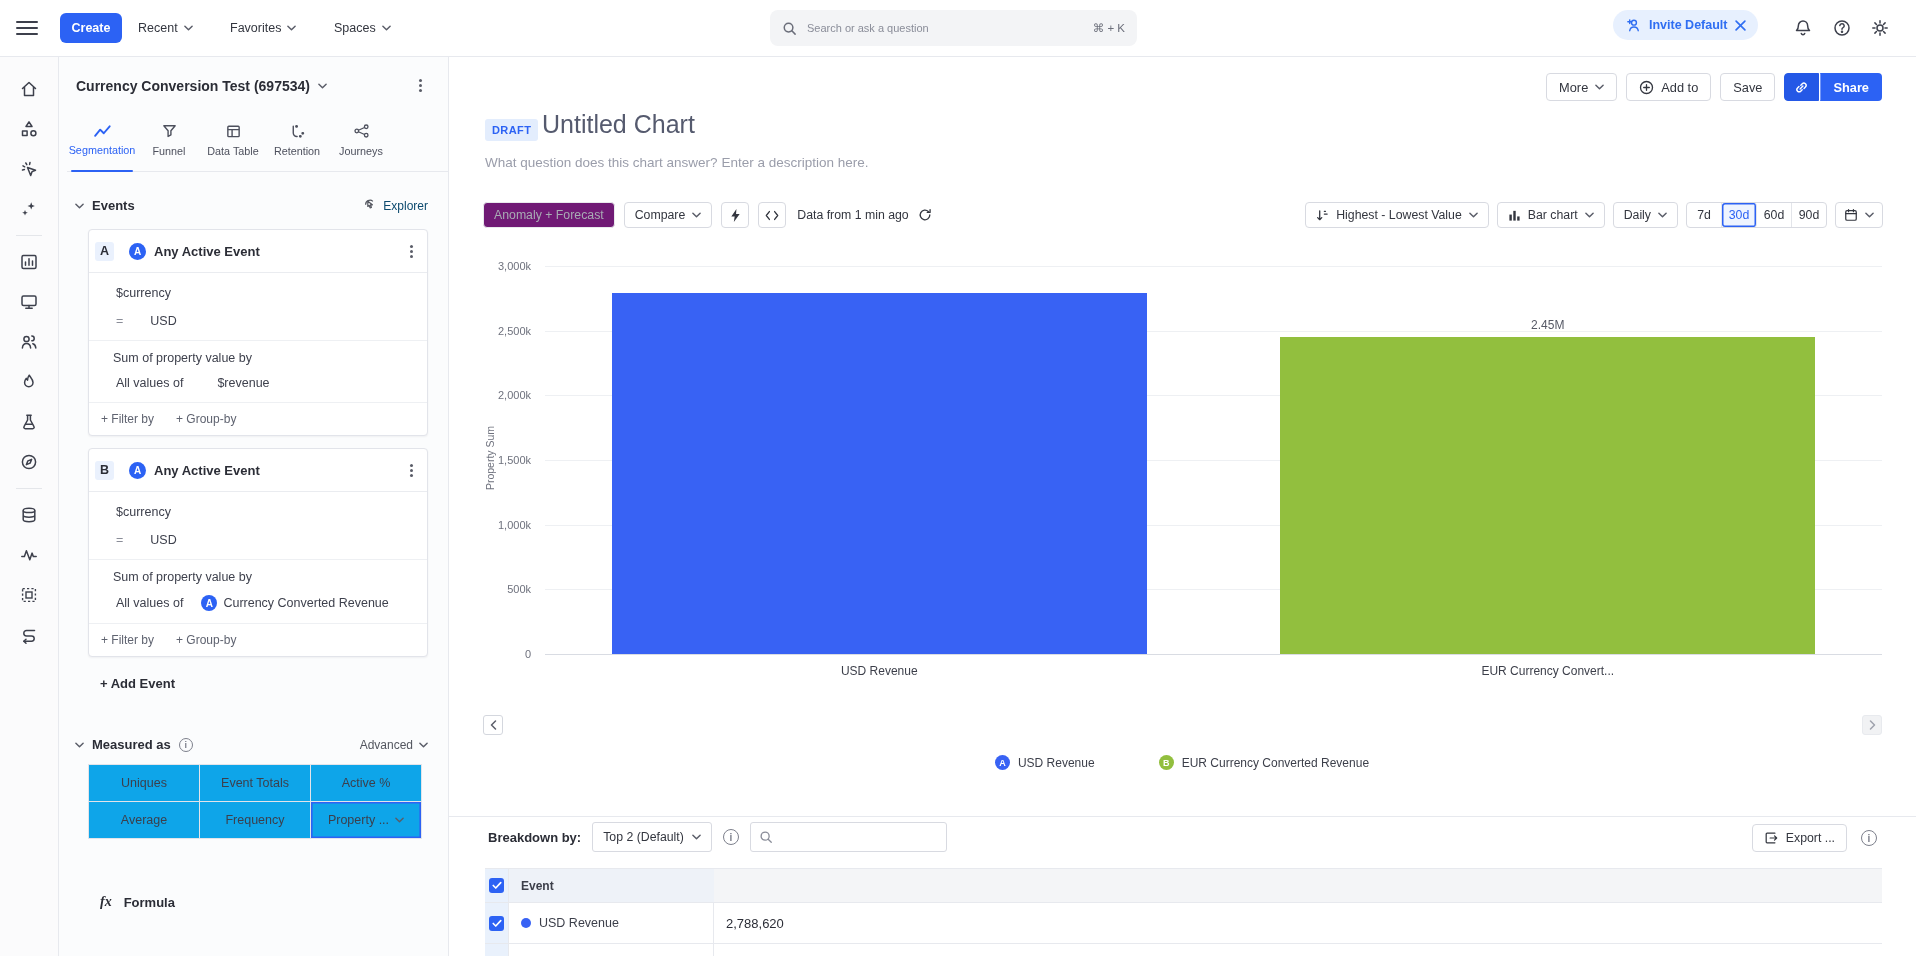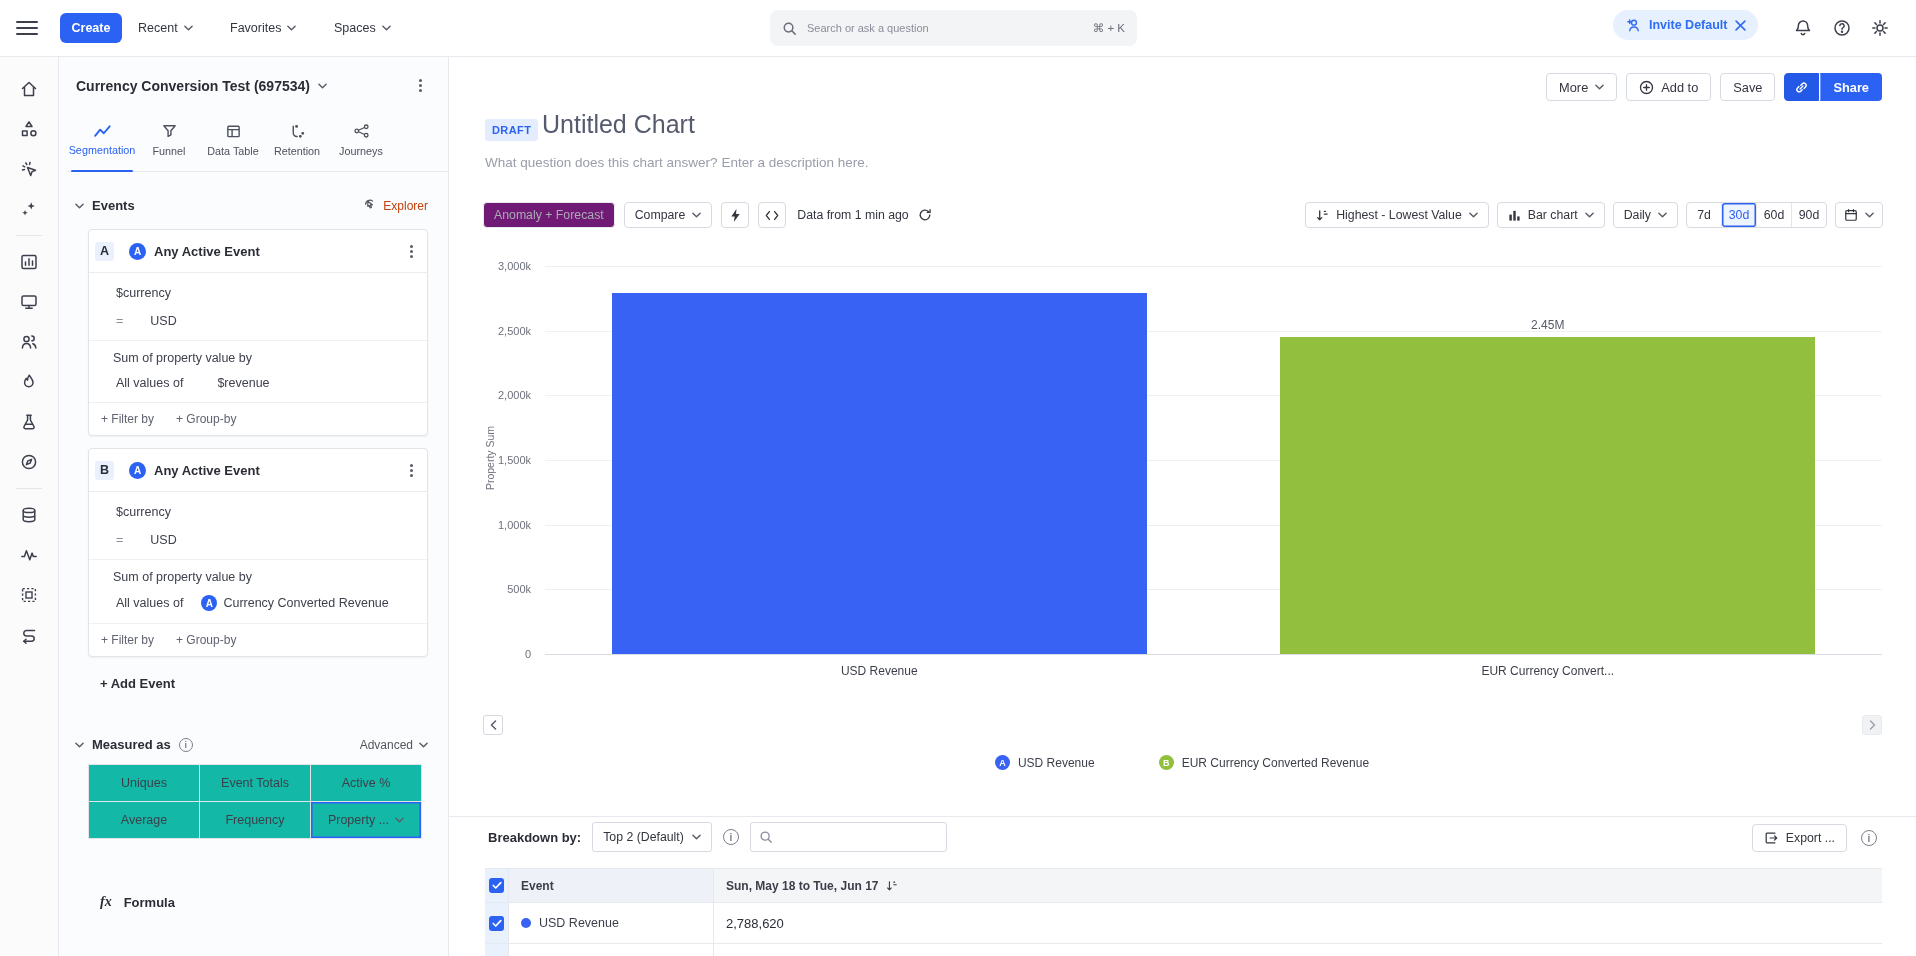--- a/index.html
+++ b/index.html
@@ -28,34 +28,34 @@
   .panel{position:absolute;left:59px;top:56px;width:389px;height:900px;background:#fbfcfd;border-right:1px solid #e7e9ee;z-index:10}
   .panel-title{position:absolute;left:17px;top:22px;display:flex;align-items:center;gap:8px;font-size:14px;font-weight:700;color:#2b2d36;cursor:pointer}
   .tabs{position:absolute;left:8px;top:52px;right:0;height:63px;display:flex;border-bottom:1px solid #e7e9ee}
   .tab{width:64px;display:flex;flex-direction:column;align-items:center;justify-content:center;gap:6px;cursor:pointer;color:#4d505d;position:relative}
   .tab .tlabel{font-size:10.8px}
   .tab.active{color:#2c62f4}
   .tab.active:after{content:"";position:absolute;left:4px;right:4px;bottom:-1px;height:2.5px;background:#2c62f4;border-radius:2px}
   .kebab{width:3px;height:3px;border-radius:50%;background:#5a5d68;box-shadow:0 -5px 0 #5a5d68,0 5px 0 #5a5d68}
   .tabs-kebab{position:absolute;right:22px;top:24px;cursor:pointer;padding:4px}
   .sec-head{position:absolute;left:16px;right:20px;display:flex;align-items:center;gap:8px;font-size:13px;font-weight:700;color:#2b2d36}
-  .explorer{margin-left:auto;display:flex;align-items:center;gap:6px;font-size:12px;font-weight:400;color:#c2410c;cursor:pointer}
+  .explorer{margin-left:auto;display:flex;align-items:center;gap:6px;font-size:12px;font-weight:400;color:#0c4a6e;cursor:pointer}
   .card{position:absolute;left:29px;width:340px;background:#fff;border:1px solid #e2e4ea;border-radius:4px;box-shadow:0 1px 2px rgba(20,22,40,.05);box-sizing:border-box}
   .card-h{height:42px;display:flex;align-items:center;padding:0 10px 0 6px;border-bottom:1px solid #eaecf0}
   .ev-badge{width:19px;height:19px;background:#eaf1fd;border-radius:3px;display:flex;align-items:center;justify-content:center;font-size:12.5px;font-weight:700;color:#2b2d36}
   .amp-ic{width:17px;height:17px;border-radius:50%;background:#2c62f4;color:#fff;font-size:10px;font-weight:700;display:flex;align-items:center;justify-content:center}
   .ev-name{font-size:13px;font-weight:700;color:#2b2d36;margin-left:8px;cursor:pointer}
   .crow{font-size:12.5px;color:#3e414d;cursor:pointer}
   .cdivider{border-top:1px solid #eef0f3;margin:10px 0 0 0}
   .card-f{height:32px;display:flex;align-items:center;padding-left:12px;gap:22px;border-top:1px solid #eef0f3;font-size:12px;color:#5f6370}
   .card-f span{cursor:pointer}
   .add-event{position:absolute;left:41px;font-size:13px;font-weight:700;color:#2b2d36;cursor:pointer}
   .adv{margin-left:auto;display:flex;align-items:center;gap:6px;font-size:12px;font-weight:400;color:#53565f;cursor:pointer}
   .mgrid{position:absolute;left:29px;width:332px;display:grid;grid-template-columns:repeat(3,1fr);grid-auto-rows:36px;gap:1px;background:#e2e4ea;border:1px solid #e2e4ea}
-  .mcell{background:#14b8a6;display:flex;align-items:center;justify-content:center;gap:6px;font-size:12.5px;color:#3c3f4c;cursor:pointer}
+  .mcell{background:#0ea5e9;display:flex;align-items:center;justify-content:center;gap:6px;font-size:12.5px;color:#3c3f4c;cursor:pointer}
   .mcell.sel{box-shadow:inset 0 0 0 1.6px #2c62f4;z-index:2}
   .mnote{position:absolute;left:29px;width:318px;font-size:11.4px;line-height:1.3;color:#5b5e6a}
   .formula{position:absolute;left:41px;display:flex;align-items:center;gap:12px;cursor:pointer}
   .fx{font-family:"Liberation Serif",serif;font-style:italic;font-weight:700;font-size:14px;color:#2b2d36}
   .formula .flabel{font-size:13px;font-weight:600;color:#2b2d36}
   
   .main{position:absolute;left:448px;top:56px;width:1468px;height:900px;background:#fff;overflow:hidden}
   .actions{position:absolute;top:17px;right:34px;display:flex;align-items:center;gap:9px}
   .btn{display:inline-flex;align-items:center;justify-content:center;gap:7px;height:28px;padding:0 12px;border:1px solid #d8dae1;border-radius:4px;
     background:#fff;font-family:"Liberation Sans",sans-serif;font-size:12.8px;color:#33363f;cursor:pointer;box-sizing:border-box}
@@ -609,28 +609,20 @@
       <div class="tcell cbx-cell">
         <div class="cbx">
             <svg width="10" height="9" viewBox="0 0 12 10" fill="none" stroke="#fff" stroke-width="2" stroke-linecap="round" stroke-linejoin="round">
               <path d="M1.5 5 L4.5 8 L10.5 1.5"></path>
             </svg>
           </div>
       </div>
       <div class="tcell" style="background:#eef2f8">
         <span class="thead-label">Event</span>
       </div>
-      <div class="tcell">
-        <div class="tdate">
-          <span>Sun, May 18 to Tue, Jun 17</span>
-          <svg width="12" height="12" viewBox="0 0 14 14" fill="none" stroke="#3c3f4a" stroke-width="1.3" stroke-linecap="round" stroke-linejoin="round">
-              <path d="M4 2 v9.5 M4 11.5 L1.8 9.3 M4 11.5 L6.2 9.3 M9 2.5 h1.2 M9 5.5 h3"></path>
-            </svg>
-        </div>
-      </div>
     </div>
     <div class="trow body">
       <div class="tcell cbx-cell">
         <div class="cbx">
             <svg width="10" height="9" viewBox="0 0 12 10" fill="none" stroke="#fff" stroke-width="2" stroke-linecap="round" stroke-linejoin="round">
               <path d="M1.5 5 L4.5 8 L10.5 1.5"></path>
             </svg>
           </div>
       </div>
       <div class="tcell">

